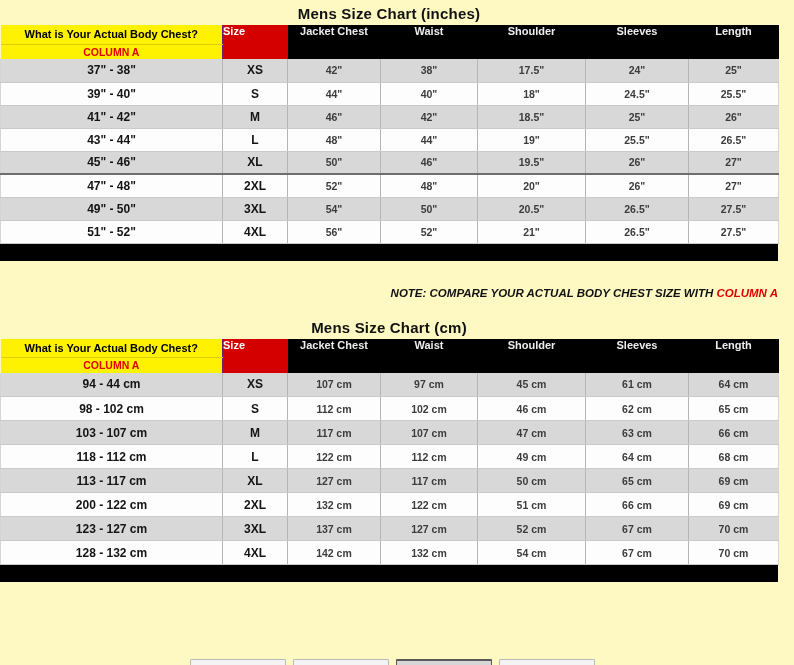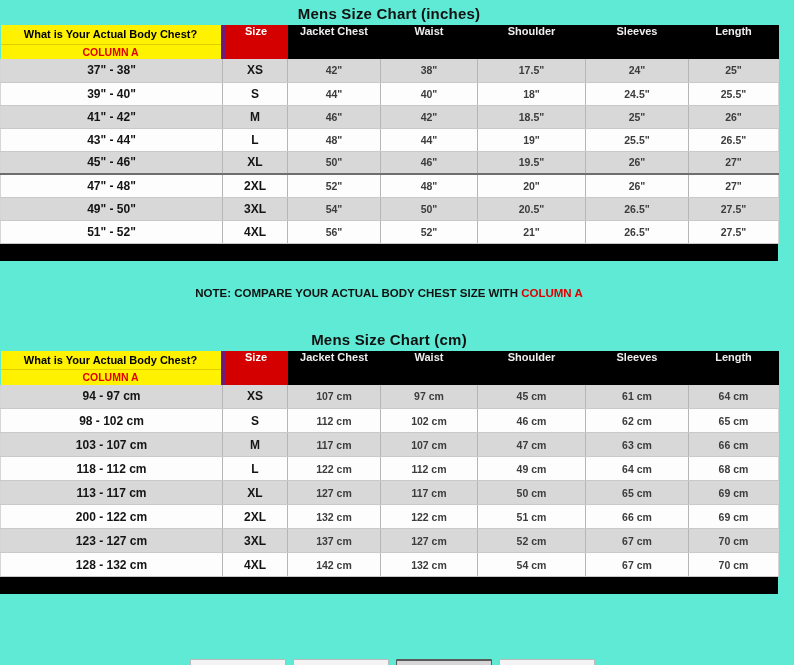--- a/index.html
+++ b/index.html
@@ -1,39 +1,39 @@
 <!DOCTYPE html>
 <html><head>
 <meta charset="utf-8">
 <style>
   html, body { margin:0; padding:0; background:#ffffff; }
   .page {
     position:relative; width:794px; height:665px; overflow:hidden;
-    background:#5eead4; font-family:"Liberation Sans", sans-serif;
+    background:#fef9c3; font-family:"Liberation Sans", sans-serif;
   }
   .tbl-title {
     width:778px; text-align:center; font-size:15px; font-weight:600;
     color:#111; padding:5px 0 3px 0; letter-spacing:0.2px;
   }
   table.size-table { width:778px; border-collapse:collapse; table-layout:fixed; }
   table.size-table th, table.size-table td { padding:0; overflow:hidden; white-space:nowrap; }
   .hrow1 { height:19px; }
   .hrow2 { height:15px; }
   th.chest-h {
     background:#FFF200; color:#000; font-size:11px; font-weight:bold;
     text-align:center; border-bottom:1px solid #e0cf00;
   }
   th.colA-h {
     background:#FFF200; color:#E00000; font-size:10.5px; font-weight:bold;
     text-align:center;
   }
   th.size-h {
     background:#D40000; color:#ffffff; font-size:11px; font-weight:bold;
-    text-align:center; vertical-align:top; padding-top:3px;
-    border-left:4px solid #701a75;
+    text-align:left; vertical-align:top; padding-top:3px;
+    border-left:1px solid #701a75;
   }
   th.black-h {
     background:#000000; color:#ededed; font-size:11px; font-weight:bold;
     text-align:center; vertical-align:top; padding-top:3px;
   }
   tbody tr { height:23px; }
   table[data-table="1"] tbody tr { height:24px; }
   tbody tr:nth-child(odd)  { background:#D8D8D8; }
   tbody tr:nth-child(even) { background:#FDFDFD; }
   tbody td {
@@ -43,22 +43,22 @@
   tbody td:first-child { border-left:1px solid #d5d5d5; }
   tbody td:last-child { border-right:1px solid #d5d5d5; }
   td.c-chest, td.c-size { font-size:12px; font-weight:bold; color:#141414; }
   td.c-jacket_chest, td.c-waist, td.c-shoulder, td.c-sleeves, td.c-length {
     font-size:10.5px; font-weight:600; color:#3c3c3c;
   }
   
   table[data-table="0"] tbody tr:nth-child(5) td { border-bottom:2px solid #6e6e6e; }
   .black-bar { width:778px; height:17px; background:#000000; }
   .notes {
-    width:778px; text-align:center; margin:26px 0 26px 0;
-    font-size:11.5px; font-weight:bold; color:#111;
+    width:778px; text-align:right; margin:26px 0 14px 0;
+    font-size:11.5px; font-weight:bold; color:#111;font-style:italic;
   }
   .notes p { margin:0 0 9px 0; line-height:13px; }
   .red { color:#E00000; }
   .thumbs { position:absolute; top:659px; left:190px; display:flex; gap:7px; }
   .thumb {
     width:94px; height:14px; background:#f4f4f4;
     border:1px solid #b9b9b9; border-radius:1px; cursor:pointer;
   }
   .thumb.active { background:#d6d6d6; border-color:#5a5a5a; border-top-width:2px; }
 </style>
@@ -196,21 +196,21 @@
           <th class="black-h" rowspan="2">Shoulder</th>
           <th class="black-h" rowspan="2">Sleeves</th>
           <th class="black-h" rowspan="2">Length</th>
         </tr>
         <tr class="hrow2">
           <th class="colA-h">COLUMN A</th>
         </tr>
       </thead>
       <tbody>
           <tr>
-            <td class="c-chest">94 - 97 cm</td>
+            <td class="c-chest">94 - 44 cm</td>
             <td class="c-size">XS</td>
             <td class="c-jacket_chest">107 cm</td>
             <td class="c-waist">97 cm</td>
             <td class="c-shoulder">45 cm</td>
             <td class="c-sleeves">61 cm</td>
             <td class="c-length">64 cm</td>
           </tr>
           <tr>
             <td class="c-chest">98 - 102 cm</td>
             <td class="c-size">S</td>

